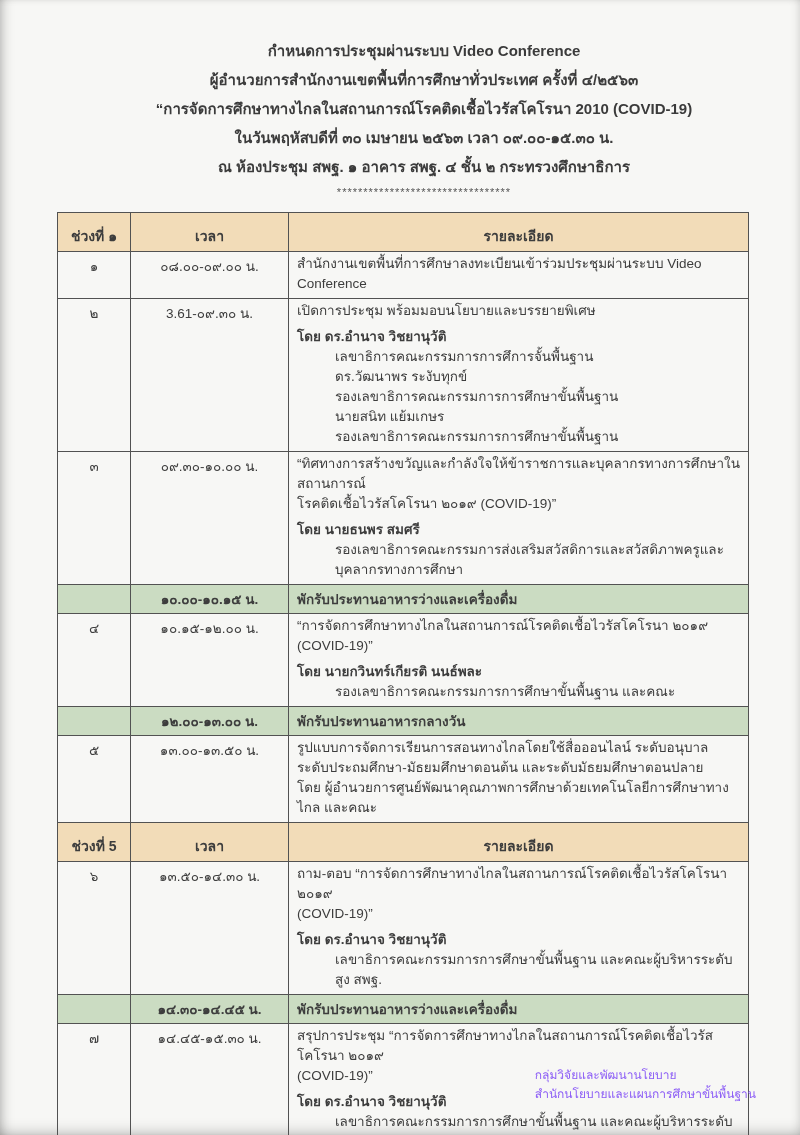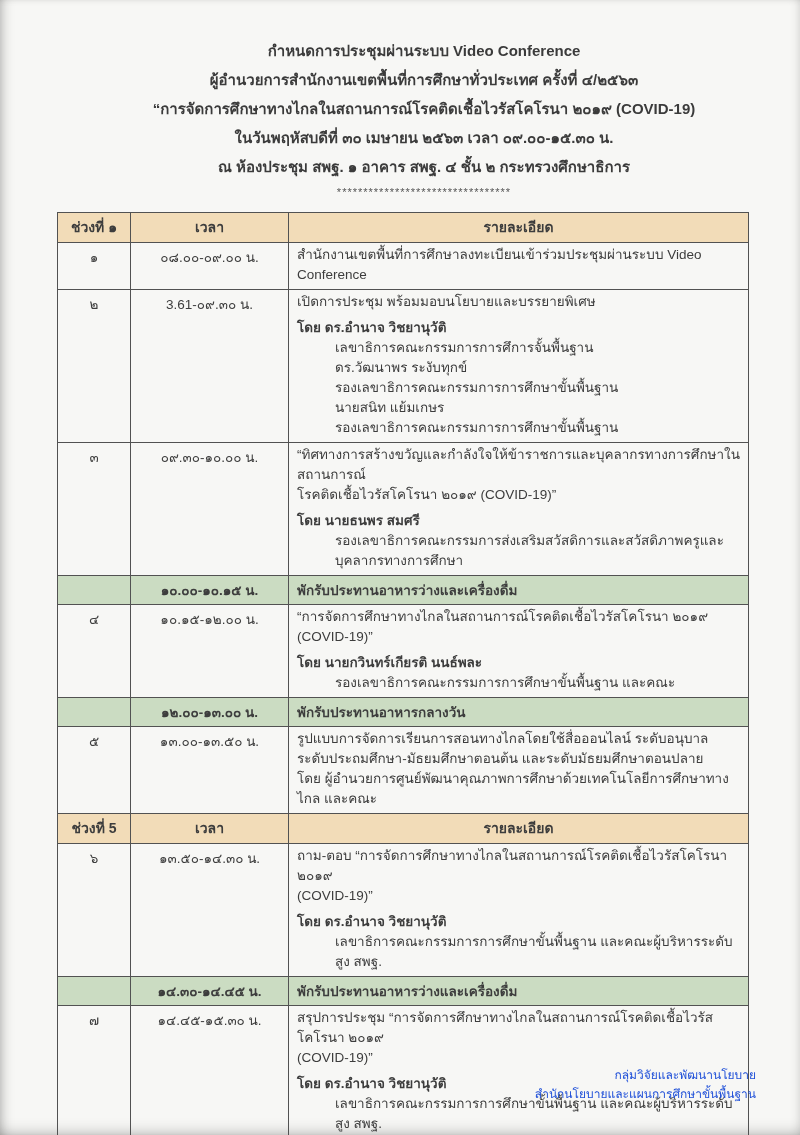--- a/index.html
+++ b/index.html
@@ -44,48 +44,48 @@
     border:1px solid var(--line);
     vertical-align:top;
     color:var(--ink);
   }
   col.c-no{width:73px;}
   col.c-time{width:158px;}
   col.c-detail{width:460px;}
   .row-header td{
     background:var(--tan);
     font-weight:bold;text-align:center;
-    padding:3px 0 4px;font-size:14px;
+    padding:12px 0 4px;font-size:14px;
   }
   .row-item td.col-no{text-align:center;padding-top:3px;}
   .row-item td.col-time{text-align:center;padding-top:3px;white-space:nowrap;}
   .row-item td.col-detail{padding:2px 8px 4px;}
   .d-line{line-height:20px;}
   .d-line.indent{padding-left:38px;}
   .d-line.gap{margin-top:6px;font-weight:bold;}
   .row-break td{
     background:var(--green);font-weight:600;
   }
   .row-break td.col-time{text-align:center;padding:3px 12px;white-space:nowrap;}
   .row-break td.col-detail{padding:3px 8px;}
   
   .doc-footer{
     position:absolute;right:44px;top:1066px;
-    text-align:right;font-size:12px;line-height:19px;color:#1d4ed8;
+    text-align:left;font-size:12px;line-height:19px;color:#8b5cf6;
   }
 </style>
 </head>
 <body>
 
 <div class="page">
 
   <div class="doc-head">
     <div class="h-line">กำหนดการประชุมผ่านระบบ Video Conference</div>
     <div class="h-line">ผู้อำนวยการสำนักงานเขตพื้นที่การศึกษาทั่วประเทศ ครั้งที่ ๔/๒๕๖๓</div>
-    <div class="h-line">“การจัดการศึกษาทางไกลในสถานการณ์โรคติดเชื้อไวรัสโคโรนา ๒๐๑๙ (COVID-19)</div>
+    <div class="h-line">“การจัดการศึกษาทางไกลในสถานการณ์โรคติดเชื้อไวรัสโคโรนา 2010 (COVID-19)</div>
     <div class="h-line">ในวันพฤหัสบดีที่ ๓๐ เมษายน ๒๕๖๓ เวลา ๐๙.๐๐-๑๕.๓๐ น.</div>
     <div class="h-line">ณ ห้องประชุม สพฐ. ๑ อาคาร สพฐ. ๔ ชั้น ๒ กระทรวงศึกษาธิการ</div>
     <div class="stars">*********************************</div>
   </div>
 
   <table class="agenda">
     <colgroup>
       <col class="c-no">
         <col class="c-time">
         <col class="c-detail">

